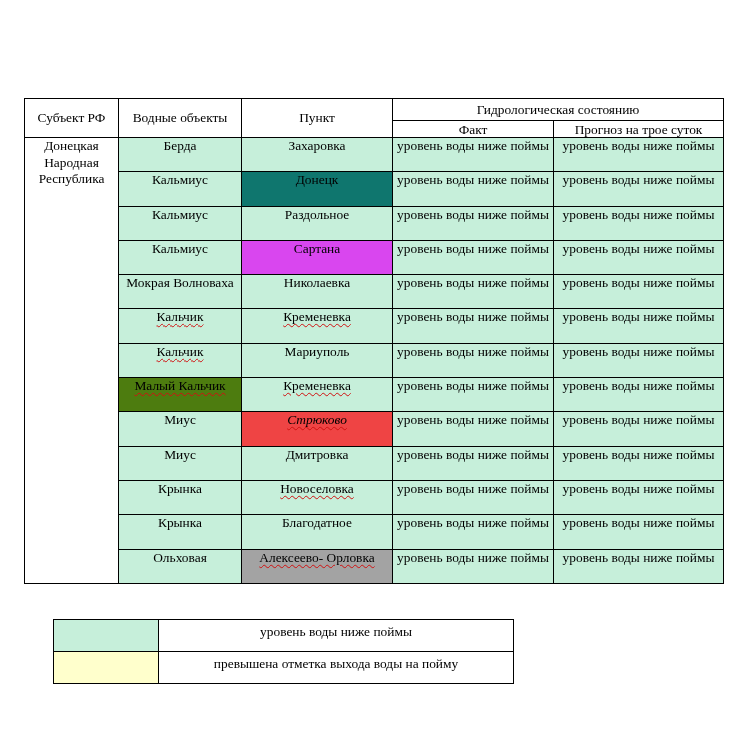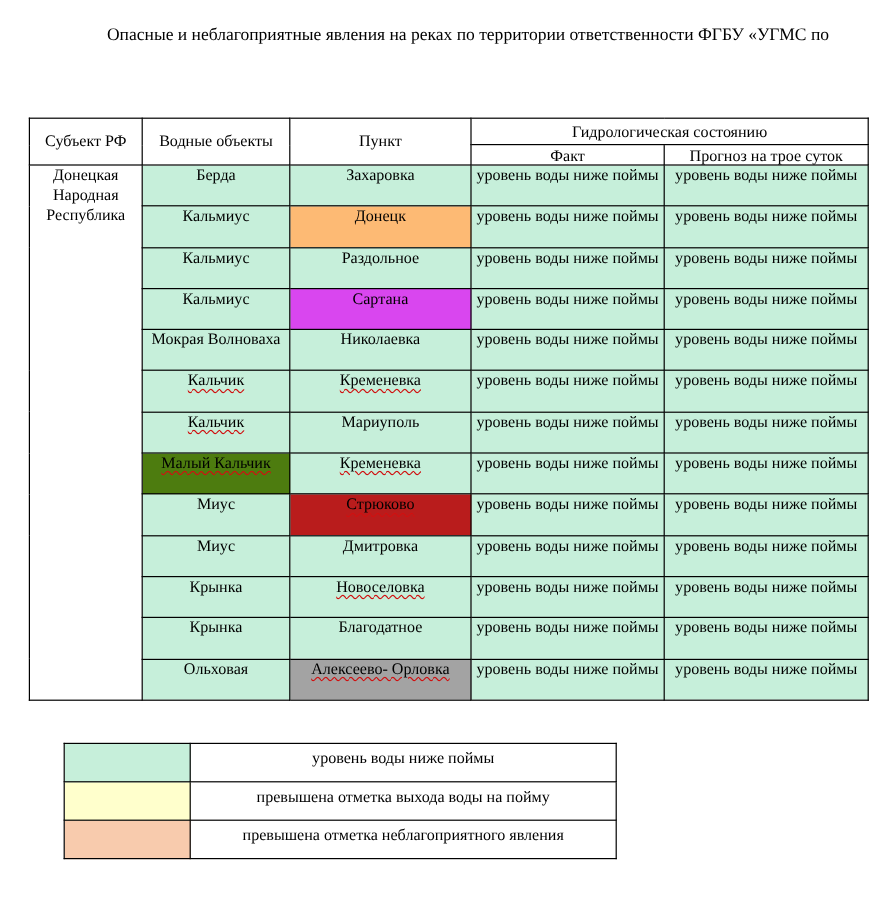--- a/index.html
+++ b/index.html
@@ -29,21 +29,20 @@
   table.legend {
     position: absolute; left: 53px; top: 619px;
     border-collapse: collapse; table-layout: fixed; font-size: 13.4px;
   }
   table.legend td { border: 1px solid #000; height: 31px; padding: 0; text-align: center; vertical-align: top; line-height: 24px; }
 </style>
 </head>
 <body>
 
 <div class="title">
-  <div>Опасные и неблагоприятные явления на реках по территории ответственности ФГБУ «УГМС по</div>
 </div>
 
 <table class="main">
   <colgroup>
     <col style="width:94px">
       <col style="width:123px">
       <col style="width:151px">
       <col style="width:161px">
       <col style="width:170px">
   </colgroup>
@@ -62,21 +61,21 @@
   <tbody id="tbody">
       <tr class="drow">
         <td class="subject" rowspan="13">Донецкая Народная Республика</td>
         <td class="green" style="background: rgb(198, 239, 218);"><span>Берда</span></td>
         <td class="green" style="background: rgb(198, 239, 218);"><span>Захаровка</span></td>
         <td class="green" style="background: rgb(198, 239, 218);"><span>уровень воды ниже поймы</span></td>
         <td class="green" style="background: rgb(198, 239, 218);"><span>уровень воды ниже поймы</span></td>
       </tr>
       <tr class="drow">
         <td class="green" style="background: rgb(198, 239, 218);"><span>Кальмиус</span></td>
-        <td class="green" style="background: #fdba74;"><span>Донецк</span></td>
+        <td class="green" style="background: #0f766e;"><span>Донецк</span></td>
         <td class="green" style="background: rgb(198, 239, 218);"><span>уровень воды ниже поймы</span></td>
         <td class="green" style="background: rgb(198, 239, 218);"><span>уровень воды ниже поймы</span></td>
       </tr>
       <tr class="drow">
         <td class="green" style="background: rgb(198, 239, 218);"><span>Кальмиус</span></td>
         <td class="green" style="background: rgb(198, 239, 218);"><span>Раздольное</span></td>
         <td class="green" style="background: rgb(198, 239, 218);"><span>уровень воды ниже поймы</span></td>
         <td class="green" style="background: rgb(198, 239, 218);"><span>уровень воды ниже поймы</span></td>
       </tr>
       <tr class="drow">
@@ -104,21 +103,21 @@
         <td class="green" style="background: rgb(198, 239, 218);"><span>уровень воды ниже поймы</span></td>
       </tr>
       <tr class="drow">
         <td class="green" style="background: #4d7c0f;"><span class="sp">Малый Кальчик</span></td>
         <td class="green" style="background: rgb(198, 239, 218);"><span class="sp">Кременевка</span></td>
         <td class="green" style="background: rgb(198, 239, 218);"><span>уровень воды ниже поймы</span></td>
         <td class="green" style="background: rgb(198, 239, 218);"><span>уровень воды ниже поймы</span></td>
       </tr>
       <tr class="drow">
         <td class="green" style="background: rgb(198, 239, 218);"><span>Миус</span></td>
-        <td class="green" style="background: #b91c1c;"><span class="sp">Стрюково</span></td>
+        <td class="green" style="background: #ef4444; font-style: italic;"><span class="sp">Стрюково</span></td>
         <td class="green" style="background: rgb(198, 239, 218);"><span>уровень воды ниже поймы</span></td>
         <td class="green" style="background: rgb(198, 239, 218);"><span>уровень воды ниже поймы</span></td>
       </tr>
       <tr class="drow">
         <td class="green" style="background: rgb(198, 239, 218);"><span>Миус</span></td>
         <td class="green" style="background: rgb(198, 239, 218);"><span>Дмитровка</span></td>
         <td class="green" style="background: rgb(198, 239, 218);"><span>уровень воды ниже поймы</span></td>
         <td class="green" style="background: rgb(198, 239, 218);"><span>уровень воды ниже поймы</span></td>
       </tr>
       <tr class="drow">
@@ -149,18 +148,14 @@
     </colgroup>
   <tbody id="legend-body">
       <tr>
         <td style="background: rgb(198, 239, 218);"></td>
         <td>уровень воды ниже поймы</td>
       </tr>
       <tr>
         <td style="background: rgb(255, 255, 204);"></td>
         <td>превышена отметка выхода воды на пойму</td>
       </tr>
-      <tr>
-        <td style="background: rgb(248, 203, 173);"></td>
-        <td>превышена отметка неблагоприятного явления</td>
-      </tr>
     </tbody>
 </table>
 
 </body></html>

